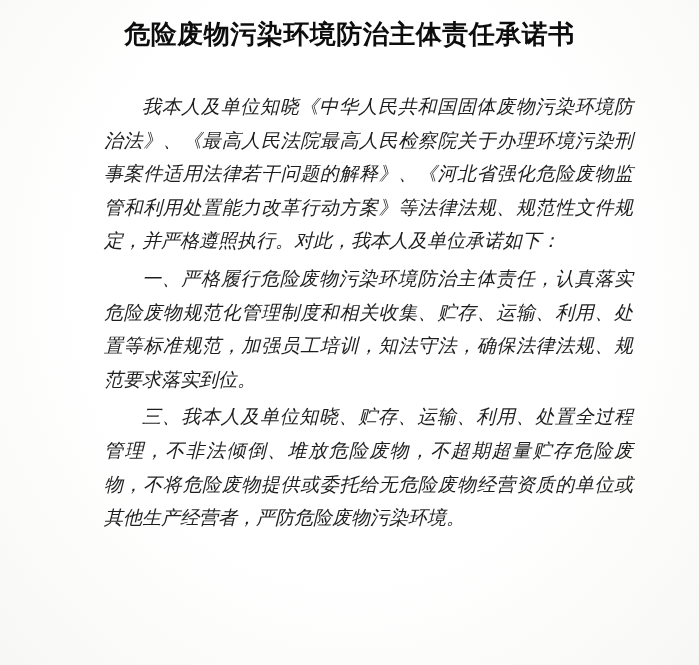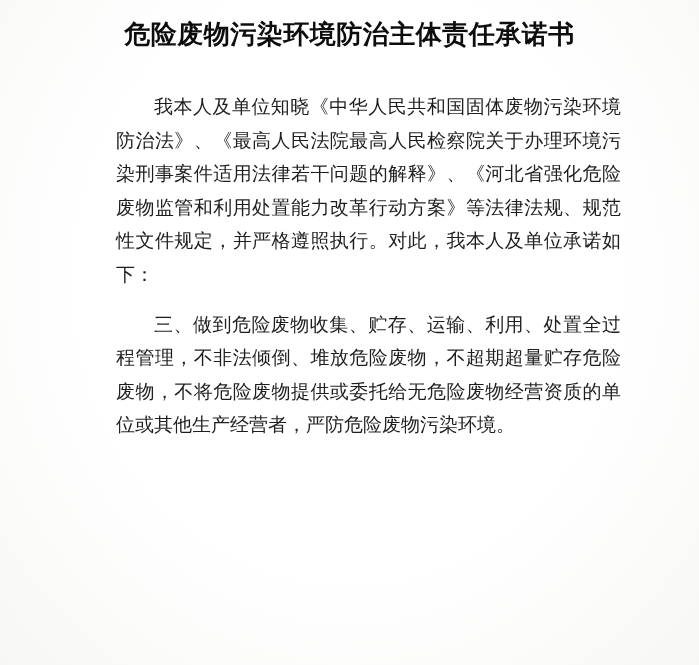--- a/index.html
+++ b/index.html
@@ -27,27 +27,29 @@
   }
   .doc-body {
     width: 537px;
     margin: 38px 62px 0 100px;
     font-size: 19px;
     line-height: 33.6px;
     text-align: justify;
     color: #1e1e1e;
   }
   .doc-body p {
-    margin: 16px;
+    margin: 4px;
     padding: 0;
     text-indent: 2em;
+    font-style: italic;
   }
 </style>
 </head>
 <body>
 
 <div class="page">
   <h1 class="doc-title">危险废物污染环境防治主体责任承诺书</h1>
   <div class="doc-body">
     <p>我本人及单位知晓《中华人民共和国固体废物污染环境防治法》、《最高人民法院最高人民检察院关于办理环境污染刑事案件适用法律若干问题的解释》、《河北省强化危险废物监管和利用处置能力改革行动方案》等法律法规、规范性文件规定，并严格遵照执行。对此，我本人及单位承诺如下：</p>
-    <p>三、做到危险废物收集、贮存、运输、利用、处置全过程管理，不非法倾倒、堆放危险废物，不超期超量贮存危险废物，不将危险废物提供或委托给无危险废物经营资质的单位或其他生产经营者，严防危险废物污染环境。</p>
+    <p>一、严格履行危险废物污染环境防治主体责任，认真落实危险废物规范化管理制度和相关收集、贮存、运输、利用、处置等标准规范，加强员工培训，知法守法，确保法律法规、规范要求落实到位。</p>
+    <p>三、我本人及单位知晓、贮存、运输、利用、处置全过程管理，不非法倾倒、堆放危险废物，不超期超量贮存危险废物，不将危险废物提供或委托给无危险废物经营资质的单位或其他生产经营者，严防危险废物污染环境。</p>
   </div>
 </div>
 
 </body></html>

